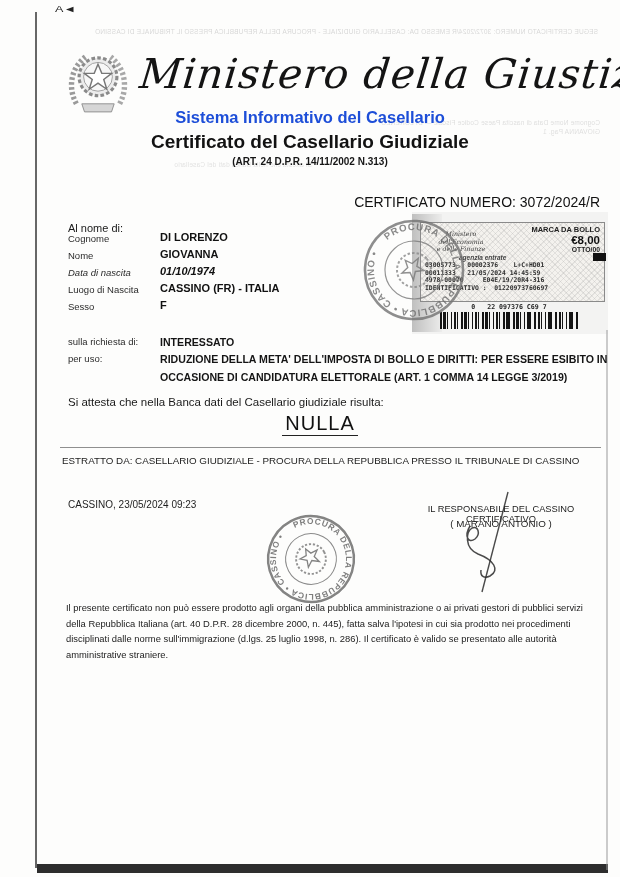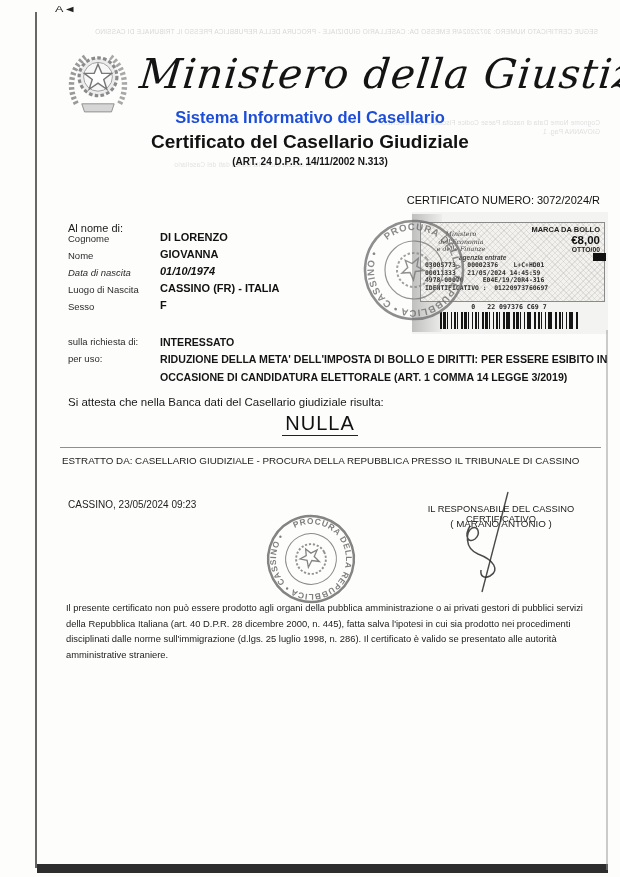--- a/index.html
+++ b/index.html
@@ -27,21 +27,21 @@
   .bleed3{left:62px;top:160px;width:250px;opacity:.4;}
 
   
   .emblem{left:62px;top:45px;}
   .ministry{left:140px;top:50px;width:460px;text-align:center;
     font-family:"DejaVu Serif", serif;font-style:italic;font-size:41px;
     transform:skewX(-6deg);letter-spacing:1px;color:#141414;white-space:nowrap;}
   .sys-line{left:20px;top:108px;width:580px;text-align:center;font-size:16.5px;font-weight:bold;color:#1d4ed8;}
   .cert-title{left:20px;top:131px;width:580px;text-align:center;font-size:19px;font-weight:bold;color:#121212;}
   .law-ref{left:20px;top:156px;width:580px;text-align:center;font-size:10px;font-weight:bold;color:#161616;}
-  .cert-number{left:300px;top:194px;width:300px;text-align:right;font-size:11px;color:#111;}
+  .cert-number{left:300px;top:194px;width:300px;text-align:right;font-size:14px;color:#111;}
 
   
   .al-nome{left:68px;top:222px;font-size:11px;color:#1a1a1a;}
   .field-row{left:68px;width:340px;height:17px;}
   .field-label{position:absolute;left:0;top:2px;font-size:9.5px;color:#2b2b2b;}
   .field-value{position:absolute;left:92px;top:0;font-size:11px;font-weight:bold;color:#111;white-space:nowrap;}
 
   
   .stamp-bg{left:412px;top:212px;width:196px;height:122px;background:rgba(190,190,190,.15);}
   .tape{left:412px;top:214px;width:30px;height:118px;

